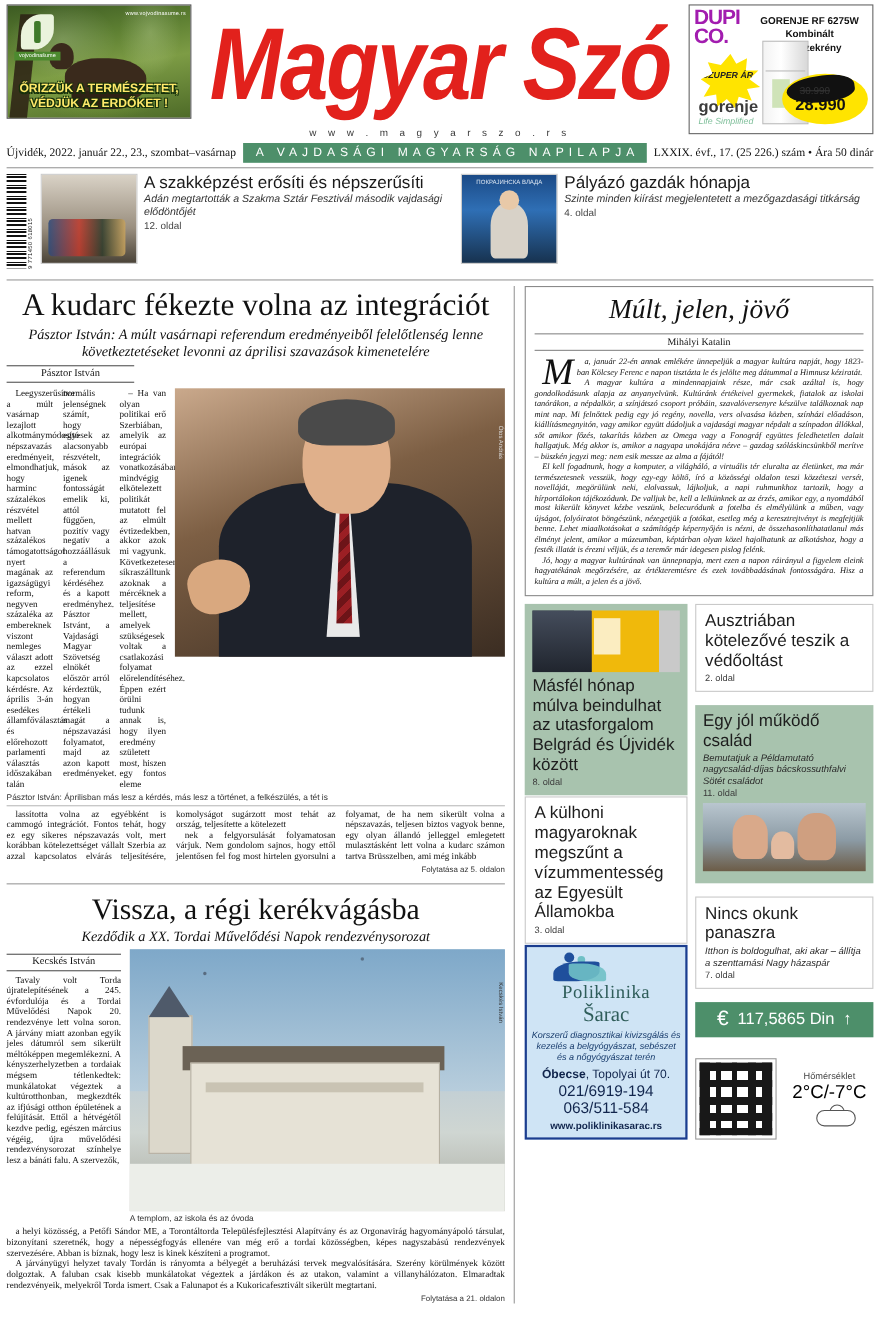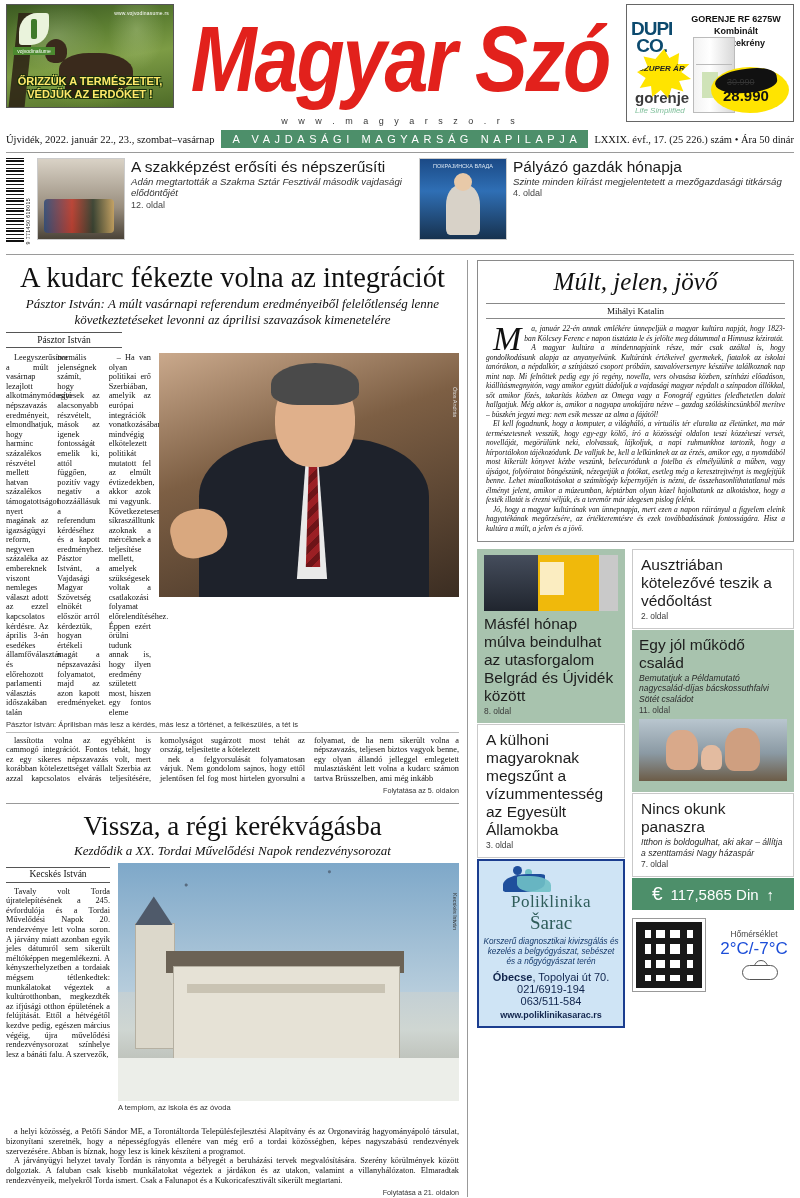--- a/index.html
+++ b/index.html
@@ -35,21 +35,21 @@
     font-family:"Liberation Sans",sans-serif;font-weight:bold;font-size:11px;line-height:13px;
     text-shadow:1px 1px 0 #16300a, -1px 1px 0 #16300a, 1px -1px 0 #16300a, -1px -1px 0 #16300a;}
 
   .masthead-mid{flex:1;text-align:center;position:relative;}
   .nameplate{font-family:"Liberation Sans",sans-serif;font-weight:bold;font-style:italic;
     font-size:76px;line-height:84px;color:#e2211c;letter-spacing:-2px;margin-top:4px;
     transform:scaleY(1.22) scaleX(1.04);transform-origin:center top;}
   .weburl{margin-top:24px;font-family:"Liberation Sans",sans-serif;font-size:9px;letter-spacing:4px;color:#3a3a3a;}
 
   .ad-right{width:168px;height:118px;border:1px solid #666;box-sizing:border-box;position:relative;background:#fff;overflow:hidden;}
-  .dupi{position:absolute;left:4px;top:15px;font-family:"Liberation Sans",sans-serif;font-weight:bold;font-size:19px;line-height:17px;color:#0c4a6e;letter-spacing:-1px;text-align:center;}
+  .dupi{position:absolute;left:4px;top:3px;font-family:"Liberation Sans",sans-serif;font-weight:bold;font-size:19px;line-height:17px;color:#a21caf;letter-spacing:-1px;}
   .ar-burst{position:absolute;left:10px;top:44px;width:54px;height:50px;background:#ffe400;
     clip-path:polygon(50% 0%,60% 18%,78% 8%,76% 30%,97% 30%,82% 46%,100% 60%,78% 64%,86% 85%,64% 78%,58% 99%,44% 82%,28% 96%,26% 74%,5% 78%,16% 58%,0% 46%,20% 36%,12% 15%,34% 20%);}
   .ar-burst span{display:block;text-align:center;padding-top:15px;font-family:"Liberation Sans",sans-serif;font-size:8px;font-weight:bold;font-style:italic;color:#222;}
   .gorenje{position:absolute;left:8px;bottom:6px;font-family:"Liberation Sans",sans-serif;font-weight:bold;font-size:15px;color:#3b3b3b;}
   .gorenje em{display:block;font-size:8px;font-weight:normal;color:#7fbf9a;font-style:italic;}
   .adtitle{position:absolute;right:5px;top:8px;width:104px;text-align:center;font-family:"Liberation Sans",sans-serif;font-weight:bold;font-size:9px;line-height:12px;color:#111;}
   .fridge{position:absolute;left:66px;top:32px;width:40px;height:74px;background:linear-gradient(90deg,#f3f3f3,#fff 40%,#d8d8d8);border:1px solid #bbb;}
   .fridge:after{content:"";position:absolute;left:2px;top:26px;right:2px;height:1px;background:#bbb;}
   .fridge .veg{position:absolute;left:8px;top:34px;width:16px;height:26px;background:#cfe3b8;}
   .price{position:absolute;right:4px;bottom:8px;width:78px;height:46px;background:#ffe400;border-radius:50%;}
@@ -117,21 +117,21 @@
   
   .feat-box{border:1px solid #8a8a8a;padding:7px 8px 8px 8px;}
   h2.feat{font-family:"Liberation Serif",serif;font-style:italic;font-weight:normal;font-size:25px;text-align:center;margin:0 0 7px 0;}
   .feat-byline{font-family:"Liberation Serif",serif;font-size:9px;text-align:center;border-top:1px solid #888;border-bottom:1px solid #888;padding:2px 0;margin:0 0 5px 0;}
   .feat-text{font-family:"Liberation Serif",serif;font-style:italic;font-size:7.55px;line-height:9.5px;text-align:justify;}
   .feat-text p{margin:0;text-indent:7px;}
   .dropcap{float:left;font-size:34px;line-height:26px;font-style:italic;padding:2px 3px 0 0;font-family:"Liberation Serif",serif;}
 
   
   .promos{display:flex;gap:7px;margin-top:7px;}
-  .promo-col{display:flex;flex-direction:column;gap:1px;}
+  .promo-col{display:flex;flex-direction:column;gap:1px;justify-content:space-between;}
   .pc-left{width:148px;}
   .pc-right{width:162px;}
   .box-green{background:#a8c3ae;padding:6px 7px 7px 7px;}
   .box-white{background:#fff;border:1px solid #c9c9c9;padding:6px 8px 7px 8px;}
   .box-green h4,.box-white h4{margin:0;font-family:"Liberation Sans",sans-serif;font-weight:normal;font-size:15.5px;line-height:18px;color:#1d1d1d;}
   .box-green p,.box-white p{margin:1px 0 0 0;font-family:"Liberation Sans",sans-serif;font-style:italic;font-size:8.6px;line-height:10.4px;color:#2a2a2a;}
   .pgno{font-family:"Liberation Sans",sans-serif;font-size:8.4px;font-style:normal;color:#3a3a3a;margin-top:1px;}
   .promo-img{width:100%;height:56px;margin-bottom:4px;position:relative;overflow:hidden;}
   .img-metro{background:linear-gradient(90deg,#2c3340 0 28%,#5f6772 28% 40%,#f0b90b 40% 86%,#c9c9c9 86% 100%);}
   .img-metro:before{content:"";position:absolute;left:0;top:0;width:40%;height:100%;background:linear-gradient(180deg,#454d5c,#20252e);}
@@ -140,41 +140,41 @@
   .img-family .f1{position:absolute;left:18%;top:18%;width:22%;height:64%;background:#d9a98a;border-radius:42% 42% 26% 26%;}
   .img-family .f2{position:absolute;left:58%;top:14%;width:24%;height:70%;background:#cf9f80;border-radius:42% 42% 26% 26%;}
   .img-family .f3{position:absolute;left:42%;top:42%;width:14%;height:40%;background:#e3bba0;border-radius:46% 46% 24% 24%;}
 
   .clinic{border:2px solid #1b3d8f;background:#cfe4f5;padding:5px 4px 6px 4px;text-align:center;}
   .clinic .name{font-family:"Liberation Serif",serif;font-size:17px;color:#2f5d5a;letter-spacing:.5px;}
   .clinic .name2{font-family:"Liberation Serif",serif;font-size:19px;color:#2f5d5a;}
   .clinic .tag{font-family:"Liberation Sans",sans-serif;font-style:italic;font-size:8.2px;line-height:10px;color:#163a6b;margin-top:3px;}
   .clinic .city{font-family:"Liberation Sans",sans-serif;font-size:11px;color:#11254d;margin-top:4px;}
   .clinic .city b{font-weight:bold;}
-  .clinic .tel{font-family:"Liberation Sans",sans-serif;font-size:11px;color:#11254d;}
+  .clinic .tel{font-family:"Liberation Sans",sans-serif;font-size:14px;color:#11254d;}
   .clinic .web{font-family:"Liberation Sans",sans-serif;font-weight:bold;font-size:9px;color:#11254d;margin-top:3px;}
   .clinic .mark{position:relative;height:26px;}
   .clinic .mark .dot{position:absolute;left:30px;top:0;width:9px;height:9px;border-radius:50%;background:#1f4f9c;}
   .clinic .mark .dot2{position:absolute;left:42px;top:3px;width:7px;height:7px;border-radius:50%;background:#6fc0c6;}
   .clinic .mark .swoosh{position:absolute;left:20px;top:8px;width:42px;height:18px;background:#1f4f9c;border-radius:60% 10% 50% 10%;}
   .clinic .mark .swoosh2{position:absolute;left:34px;top:10px;width:34px;height:16px;background:#6fc0c6;border-radius:10% 60% 10% 50%;opacity:.9;}
 
   .fx{background:#4d8f6a;color:#fff;display:flex;align-items:center;justify-content:center;gap:8px;padding:5px 0;
       font-family:"Liberation Sans",sans-serif;font-size:15px;}
   .fx .eur{font-size:19px;}
   .qrwrap{display:flex;gap:8px;align-items:center;margin-top:7px;}
   .qr{width:66px;height:66px;border:1px solid #999;padding:3px;background:#fff;}
   .qr .m{width:100%;height:100%;
     background:
       linear-gradient(90deg,#000 0 14%,transparent 14% 22%,#000 22% 30%,transparent 30% 44%,#000 44% 52%,transparent 52% 66%,#000 66% 78%,transparent 78% 86%,#000 86% 100%),
       linear-gradient(180deg,#000 0 12%,transparent 12% 24%,#000 24% 34%,transparent 34% 48%,#000 48% 58%,transparent 58% 70%,#000 70% 80%,transparent 80% 90%,#000 90% 100%);
     background-blend-mode:multiply;opacity:.9;}
   .wx{flex:1;text-align:center;}
   .wx .lbl{font-family:"Liberation Sans",sans-serif;font-size:8.4px;color:#444;}
-  .wx .deg{font-family:"Liberation Sans",sans-serif;font-size:17px;color:#1d4ed8;}
+  .wx .deg{font-family:"Liberation Sans",sans-serif;font-size:17px;color:#000000;}
   .wx .ico{height:22px;position:relative;}
   .wx .ico .sun{position:absolute;left:40px;top:1px;width:12px;height:12px;border-radius:50%;background:#fff;border:1px solid #555;}
   .wx .ico .cloud{position:absolute;left:28px;top:6px;width:34px;height:13px;background:#fff;border:1px solid #555;border-radius:10px;}
 
   
   .article2{margin-top:8px;border-top:1px solid #999;padding-top:5px;}
   h1.lead2{font-family:"Liberation Serif",serif;font-weight:normal;font-size:27px;line-height:30px;text-align:center;margin:2px 0 2px 0;}
   .byline2{font-family:"Liberation Serif",serif;font-size:9.5px;text-align:center;border-top:1px solid #555;border-bottom:1px solid #555;padding:2px 0;width:104px;margin:4px 0 4px 0;}
   .a2-wrap{display:flex;gap:8px;}
   .a2-col{width:104px;font-size:8.3px;line-height:9.6px;text-align:justify;font-family:"Liberation Serif",serif;}
@@ -185,21 +185,21 @@
   .a2-photo .bld:before{content:"";position:absolute;left:6%;top:18%;width:88%;height:10%;background:#c9c3b3;}
   .a2-photo .roof{position:absolute;left:14%;bottom:54%;width:70%;height:9%;background:#6b6255;}
   .a2-photo .tower{position:absolute;left:5%;bottom:22%;width:11%;height:52%;background:#dcd8cb;border:1px solid #b5b0a2;}
   .a2-photo .spire{position:absolute;left:5%;bottom:74%;width:11%;height:12%;background:#4f5a6a;clip-path:polygon(50% 0,100% 100%,0 100%);}
   .a2-photo .snow{position:absolute;left:0;right:0;bottom:0;height:18%;background:#eceee9;}
   .a2-photo .branch{position:absolute;left:0;top:0;right:0;height:46%;
     background:radial-gradient(circle at 20% 20%, rgba(40,40,50,.5) 0 1px, transparent 2px) ,
                radial-gradient(circle at 62% 8%, rgba(40,40,50,.45) 0 1px, transparent 2px);}
   .a2-photo .credit{position:absolute;right:1px;top:30px;font-size:5.5px;color:#333;writing-mode:vertical-rl;font-family:"Liberation Sans",sans-serif;}
   .a2-cap{font-family:"Liberation Sans",sans-serif;font-size:7.6px;color:#333;padding-top:2px;}
-  .a2-full{font-size:8.3px;line-height:9.8px;text-align:justify;font-family:"Liberation Serif",serif;margin-top:15px;}
+  .a2-full{font-size:8.3px;line-height:9.8px;text-align:justify;font-family:"Liberation Serif",serif;margin-top:3px;}
   .a2-full p{margin:0;text-indent:8px;}
   .cont{text-align:right;font-family:"Liberation Sans",sans-serif;font-size:7.2px;color:#333;margin-top:2px;}
 </style>
 </head>
 <body>
 
 <div class="page">
 
   <div class="masthead">
 

